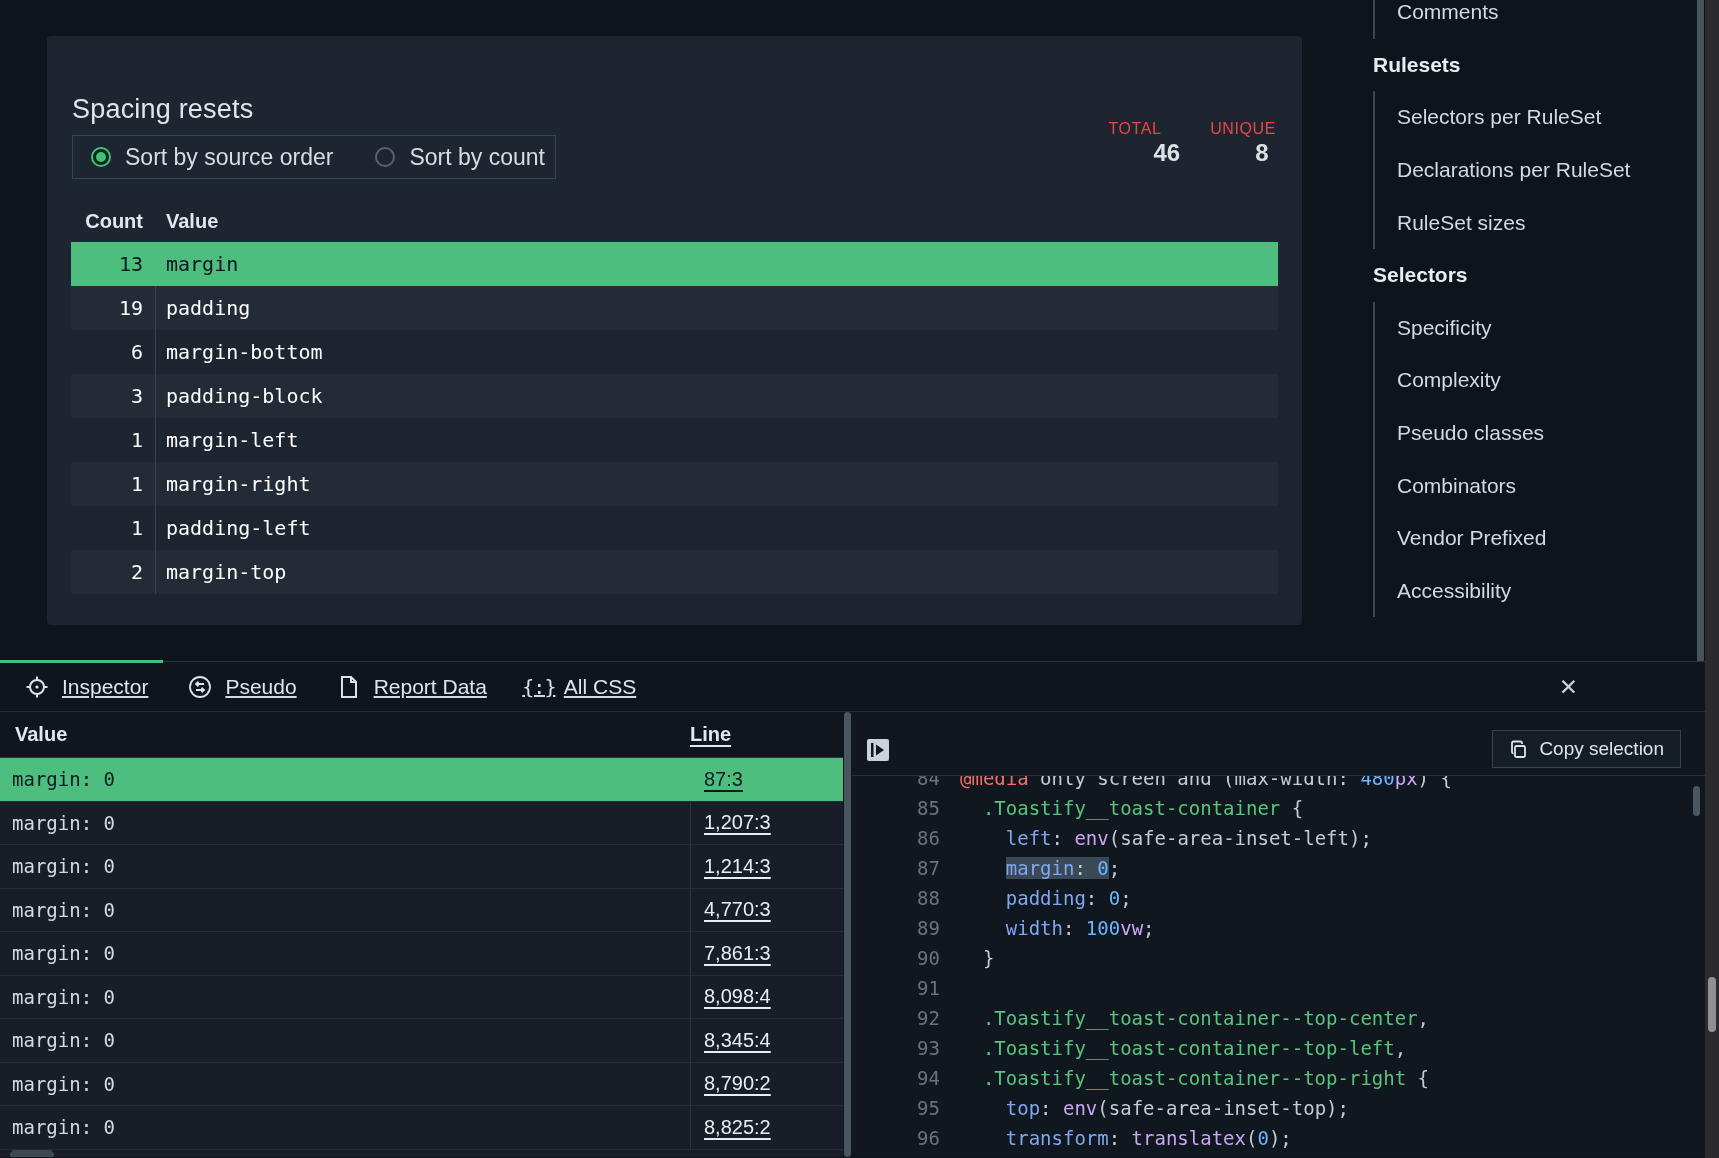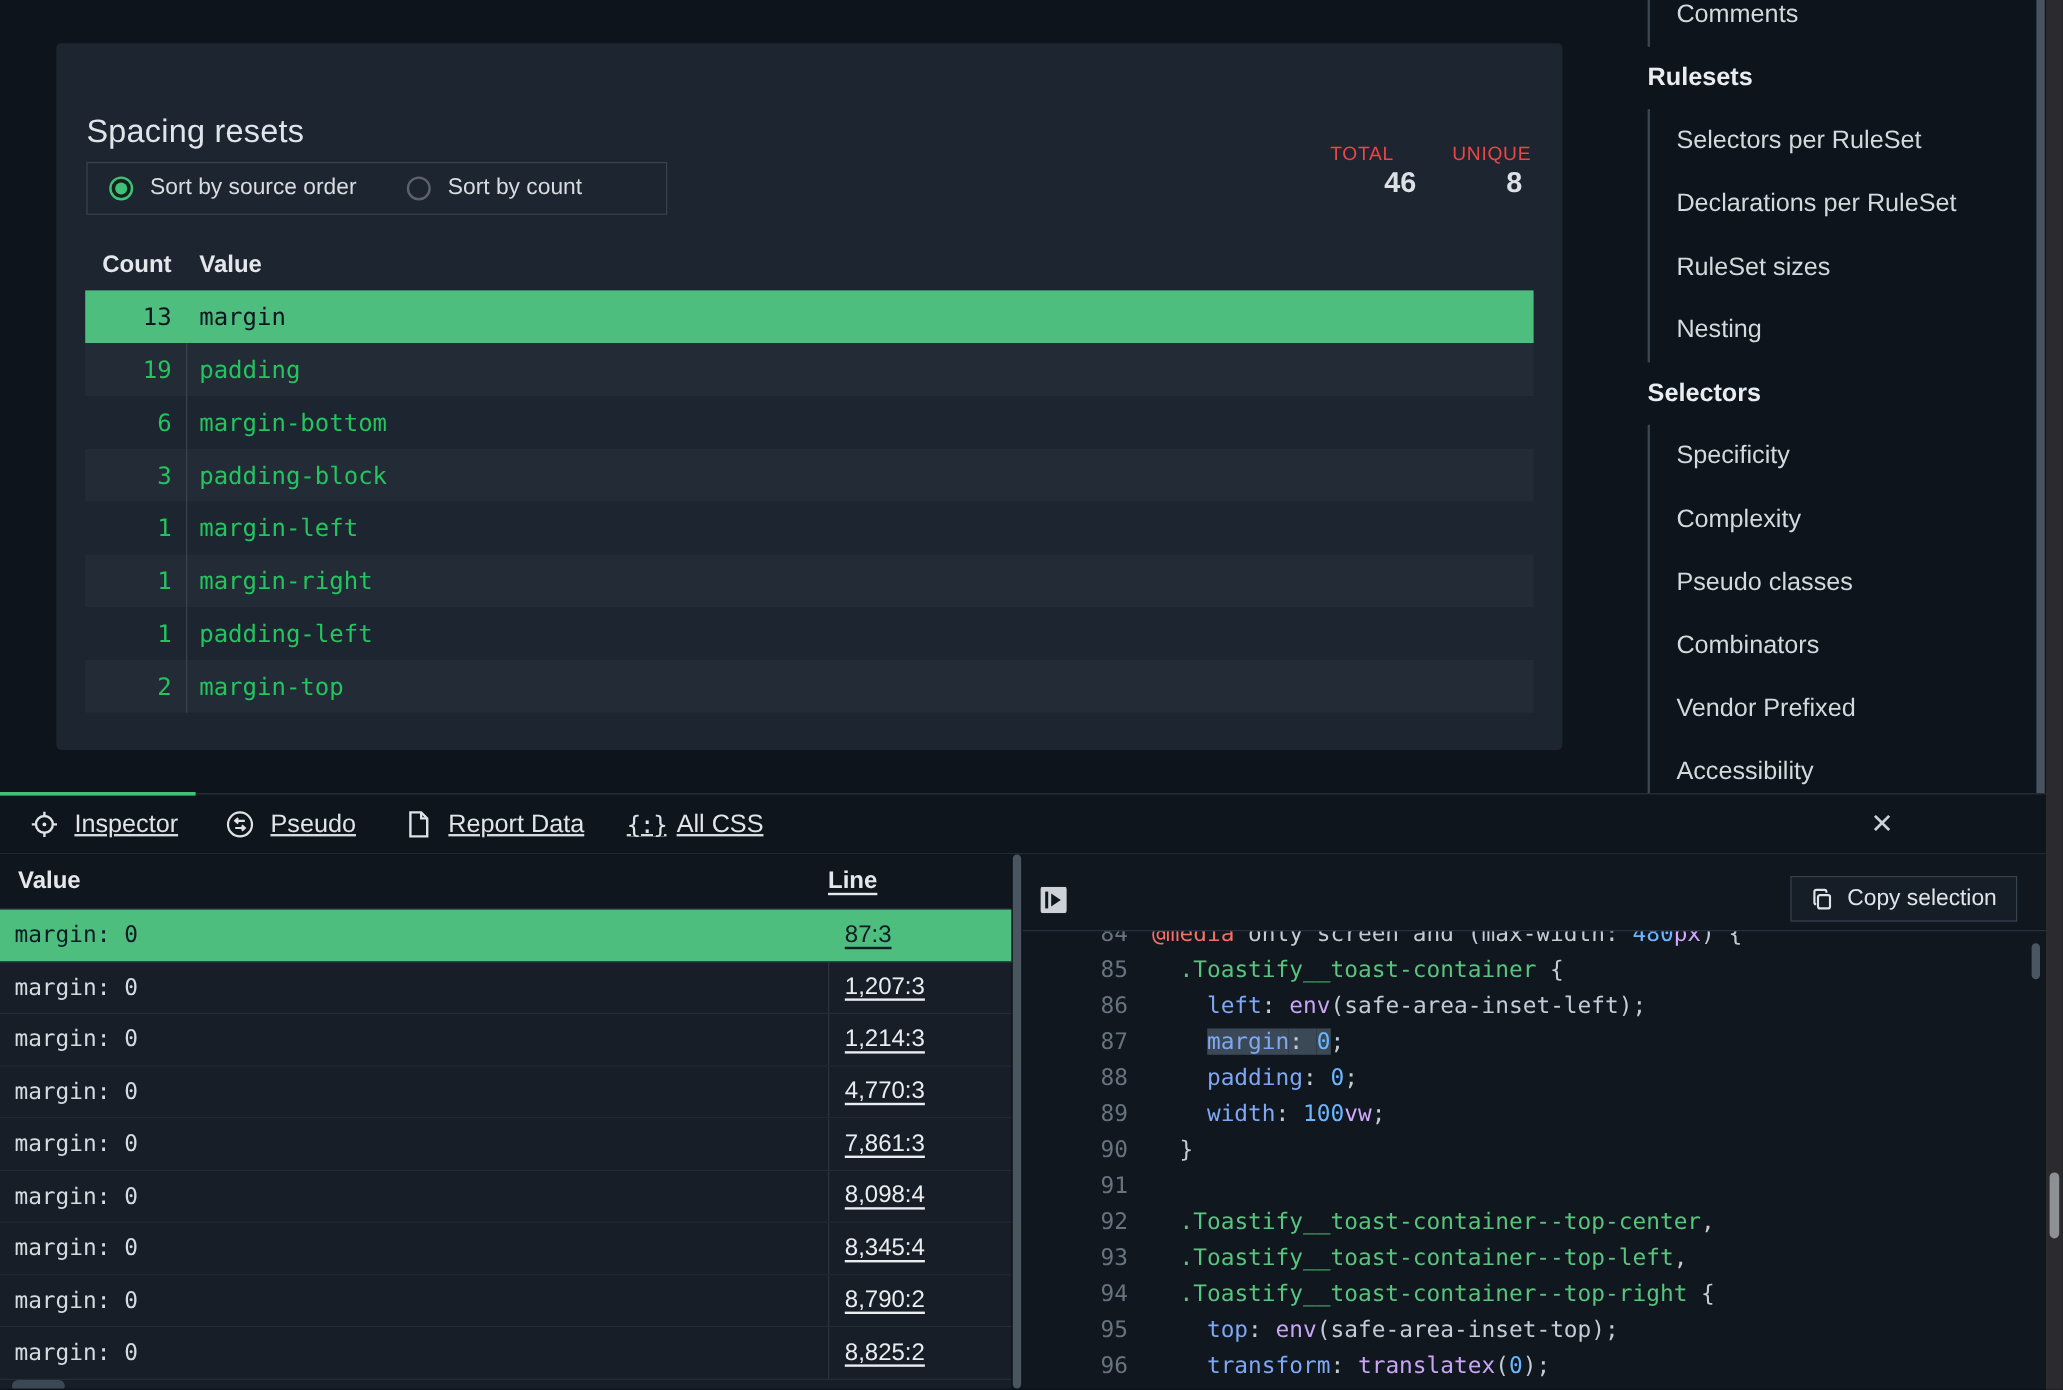--- a/index.html
+++ b/index.html
@@ -19,27 +19,27 @@
   .stat { display:flex; flex-direction:column; }
   .stat-label { font-size:16px; color:#ef4444; letter-spacing:.6px;margin-top:28px; }
   .stat-value { font-size:24px; font-weight:700; color:#dce1e6; margin-top:1px;margin-left:45px; }
 
   .sort-group { position:absolute; left:25px; top:99px; width:484px; height:44px;
     border:1px solid #39434e; display:flex; align-items:center; padding-left:18px; gap:42px; }
   .radio-option { display:flex; align-items:center; gap:14px; cursor:pointer; }
   .radio { width:20px; height:20px; border-radius:50%; border:2px solid #5c616e; position:relative; background:transparent; flex-shrink:0; }
   .radio.checked { border-color:#3fc277; background:#14231c; }
   .radio.checked::after { content:""; position:absolute; inset:3px; border-radius:50%; background:#3fc277; }
-  .radio-label { font-size:19px; color:#d7dce1; }
+  .radio-label { font-size:23px; color:#d7dce1; }
 
   .card-table { position:absolute; left:24px; top:164px; width:1207px; }
   .ct-head { display:flex; height:42px; align-items:center; font-size:20px; font-weight:700; color:#e3e7eb; }
   .ct-head .c-count { width:84px; text-align:right; padding-right:12px; }
   .ct-head .c-value { padding-left:11px; }
-  .ct-row { display:flex; height:44px; align-items:center; font-size:20px; color:#22c55e; }
+  .ct-row { display:flex; height:44px; align-items:center; font-size:20px; color:#ffffff; }
   .ct-row:nth-child(even) { background:#232b36; }
   .ct-row .c-count { font-family:"DejaVu Sans Mono", monospace; width:84px; text-align:right; padding-right:12px; align-self:stretch; display:flex; align-items:center; justify-content:flex-end; }
   .ct-row .c-value { font-family:"DejaVu Sans Mono", monospace; border-left:1px solid #3a444f; padding-left:10px; align-self:stretch; display:flex; align-items:center; flex:1; }
   .ct-row.hl { background:#4dbe7e; color:#0d1620; }
   .ct-row.hl .c-value { border-left-color:transparent; }
 
   
   .sidebar { position:absolute; left:1373px; top:-14px; width:310px; }
   .side-header { height:52.6px; display:flex; align-items:center; font-size:21px; font-weight:700; color:#e9edf0; }
   .side-group { border-left:2px solid #3c4651; padding-left:22px; }
@@ -177,21 +177,20 @@
 
 <nav class="sidebar" id="sidebar">
     <div class="side-group">
       <div class="side-item">Comments</div>
     </div>
     <div class="side-header">Rulesets</div>
     <div class="side-group">
       <div class="side-item">Selectors per RuleSet</div>
       <div class="side-item">Declarations per RuleSet</div>
       <div class="side-item">RuleSet sizes</div>
-      <div class="side-item">Nesting</div>
     </div>
     <div class="side-header">Selectors</div>
     <div class="side-group">
       <div class="side-item">Specificity</div>
       <div class="side-item">Complexity</div>
       <div class="side-item">Pseudo classes</div>
       <div class="side-item">Combinators</div>
       <div class="side-item">Vendor Prefixed</div>
       <div class="side-item">Accessibility</div>
     </div>

